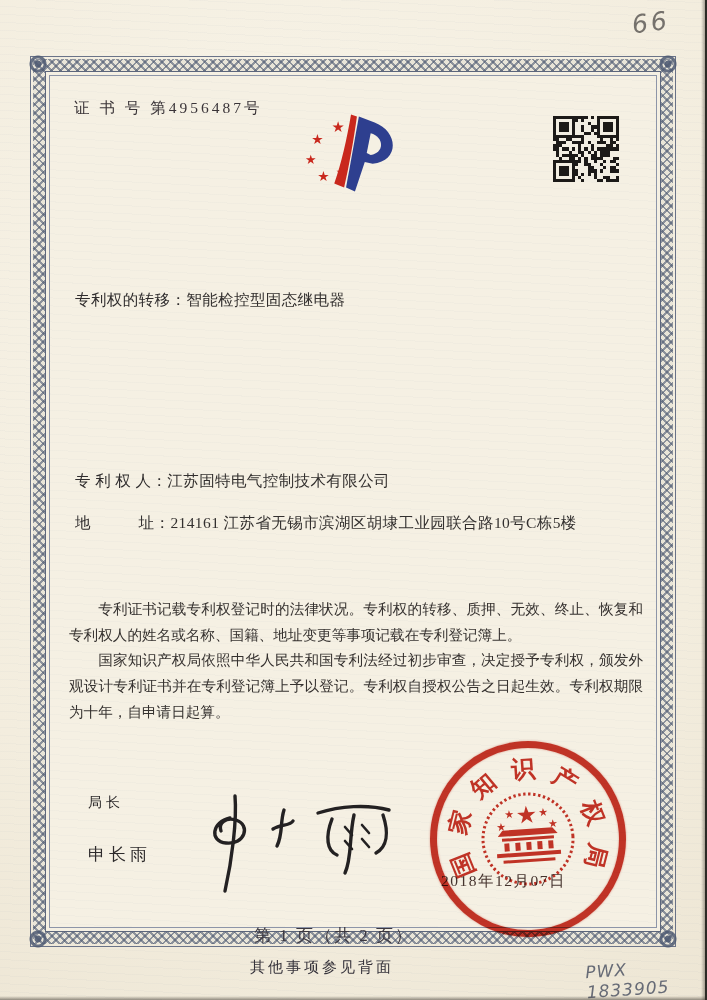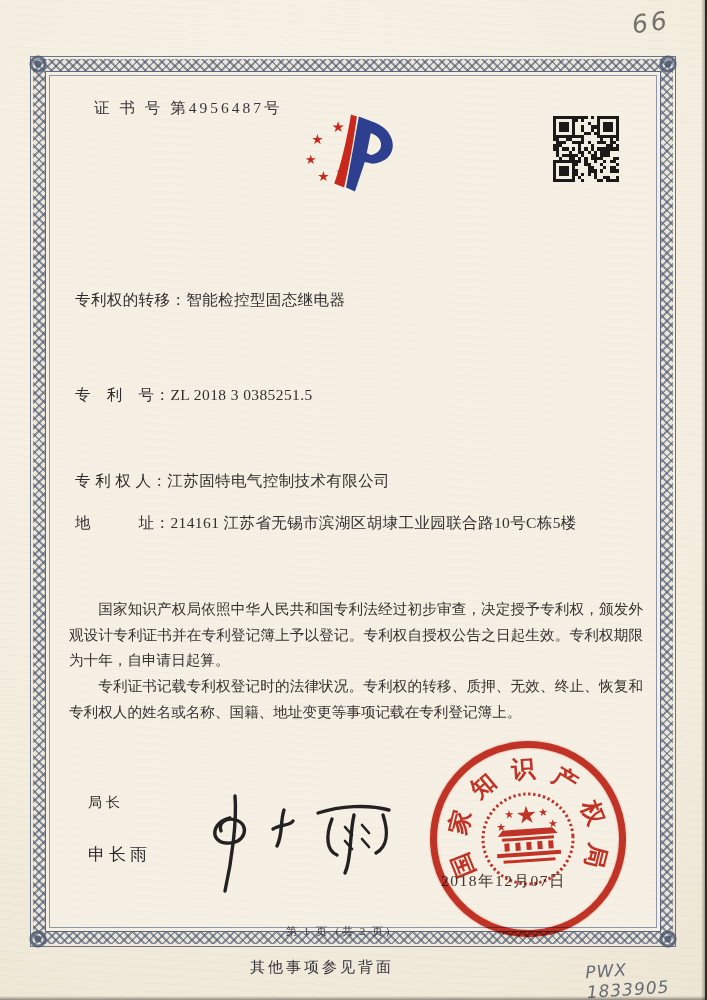--- a/index.html
+++ b/index.html
@@ -28,21 +28,21 @@
       repeating-linear-gradient(3deg, rgba(100,120,150,.03) 0 1px, transparent 1px 8px),
       #f5f0e3;
     box-shadow:inset 0 0 0 3px #f5f0e3, inset 0 0 0 4px #8d95a8;}
   .corner{position:absolute;width:30px;height:30px;
     background:
       radial-gradient(circle at center, rgba(79,91,115,0) 5px, rgba(79,91,115,.85) 6px 8px, rgba(79,91,115,0) 9px),
       radial-gradient(circle at center, rgba(79,91,115,.9) 0 3px, rgba(79,91,115,0) 4px);}
   .corner.tl{left:-8px;top:-8px}.corner.tr{right:-8px;top:-8px}
   .corner.bl{left:-8px;bottom:-8px}.corner.br{right:-8px;bottom:-8px}
 
-  .cert-no{position:absolute;left:74px;top:98px;font-size:15.5px;letter-spacing:3px;color:#3a3438;margin-left:20px;}
+  .cert-no{position:absolute;left:74px;top:98px;font-size:15.5px;letter-spacing:3px;color:#3a3438;}
 
   .logo{position:absolute;left:287px;top:110px;width:128px;height:88px;}
   .qr{position:absolute;left:553px;top:116px;width:66px;height:66px;background:#f2eee2;}
 
   .title{position:absolute;left:0;top:213px;width:100%;text-align:center;
     font-size:34px;font-weight:bold;letter-spacing:10px;color:#262327;}
 
   .row{position:absolute;left:75px;width:560px;font-size:15.5px;line-height:1.5;color:#33302f;letter-spacing:.4px;}
   .flabel{color:#2f2c2d;}
   .fvalue{color:#33302f;}
@@ -59,22 +59,22 @@
 
   .seal-date{position:absolute;left:441px;top:871px;font-size:15.5px;letter-spacing:1.5px;color:#45332e;z-index:1;}
   .seal{position:absolute;left:430px;top:741px;width:196px;height:196px;z-index:2;
     mix-blend-mode:multiply;opacity:.94;transform:rotate(-4deg);}
   .seal-ring{position:absolute;inset:0;border:7px solid #c5291c;border-radius:50%;
     box-shadow:0 0 2px rgba(197,41,28,.5), inset 0 0 2px rgba(197,41,28,.5);}
   .seal-chars span{position:absolute;left:calc(50% - 13px);top:calc(50% - 14px);width:26px;height:28px;
     text-align:center;font-size:24px;font-weight:bold;color:#c5291c;transform-origin:13px 14px;}
   .emblem{position:absolute;left:48px;top:48px;width:100px;height:100px;}
 
-  .page-foot{position:absolute;left:16px;top:924px;width:606px;text-align:center;
-    font-size:11px;letter-spacing:2px;color:#3c3840;padding-left:23px;}
+  .page-foot{position:absolute;left:8px;top:924px;width:606px;text-align:center;
+    font-size:17px;letter-spacing:2px;color:#3c3840;padding-left:23px;}
   .back-note{position:absolute;left:250px;top:958px;font-size:15px;letter-spacing:3px;color:#35323a;}
 
   .hand{font-family:"DejaVu Sans","Liberation Sans",sans-serif;font-style:italic;color:#75716c;}
   .note-66{position:absolute;left:632px;top:8px;font-size:25px;transform:rotate(-8deg);letter-spacing:3px;}
   .note-pwx{position:absolute;left:586px;top:958px;font-size:17px;color:#676b76;transform:rotate(-4deg);letter-spacing:1px;}
 </style>
 </head>
 <body>
 
 <div class="scan">
@@ -336,33 +336,30 @@
       <rect x="17" y="20" width="1" height="1" fill="#1c1a18"></rect>
       <rect x="18" y="20" width="1" height="1" fill="#1c1a18"></rect>
       <rect x="19" y="20" width="1" height="1" fill="#1c1a18"></rect>
       <rect x="20" y="20" width="1" height="1" fill="#1c1a18"></rect>
     </svg>
 
 
   <div class="row" style="top:288px">
     <span class="flabel">专利权的转移：</span><span class="fvalue">智能检控型固态继电器</span>
   </div>
-  <div class="row" style="top:383px">
-    <span class="flabel">专　利　号：</span><span class="fvalue">ZL 2018 3 0385251.5</span>
-  </div>
   <div class="row" style="top:469px">
     <span class="flabel">专 利 权 人：</span><span class="fvalue">江苏固特电气控制技术有限公司</span>
   </div>
   <div class="row" style="top:511px">
     <span class="flabel" style="vertical-align:top">地　　　址：</span><span class="fvalue wrapval">214161 江苏省无锡市滨湖区胡埭工业园联合路10号C栋5楼</span>
   </div>
 
   <div class="paras">
+    <p>专利证书记载专利权登记时的法律状况。专利权的转移、质押、无效、终止、恢复和专利权人的姓名或名称、国籍、地址变更等事项记载在专利登记簿上。</p>
     <p>国家知识产权局依照中华人民共和国专利法经过初步审查，决定授予专利权，颁发外观设计专利证书并在专利登记簿上予以登记。专利权自授权公告之日起生效。专利权期限为十年，自申请日起算。</p>
-    <p>专利证书记载专利权登记时的法律状况。专利权的转移、质押、无效、终止、恢复和专利权人的姓名或名称、国籍、地址变更等事项记载在专利登记簿上。</p>
   </div>
 
   <div class="officer-title">局长</div>
   <div class="officer-name">申长雨</div>
 
   <svg class="signature" viewBox="0 0 200 110" fill="none" stroke="#232122" stroke-width="3.4" stroke-linecap="round">
     <path d="M34,30 C16,34 13,53 30,55 C49,57 55,37 40,32 C30,29 22,35 25,43"></path>
     <path d="M39,8 C41,32 36,72 29,103"></path>
     <path d="M88,22 C84,34 87,46 81,58"></path>
     <path d="M77,41 C85,36 94,38 97,33"></path>

